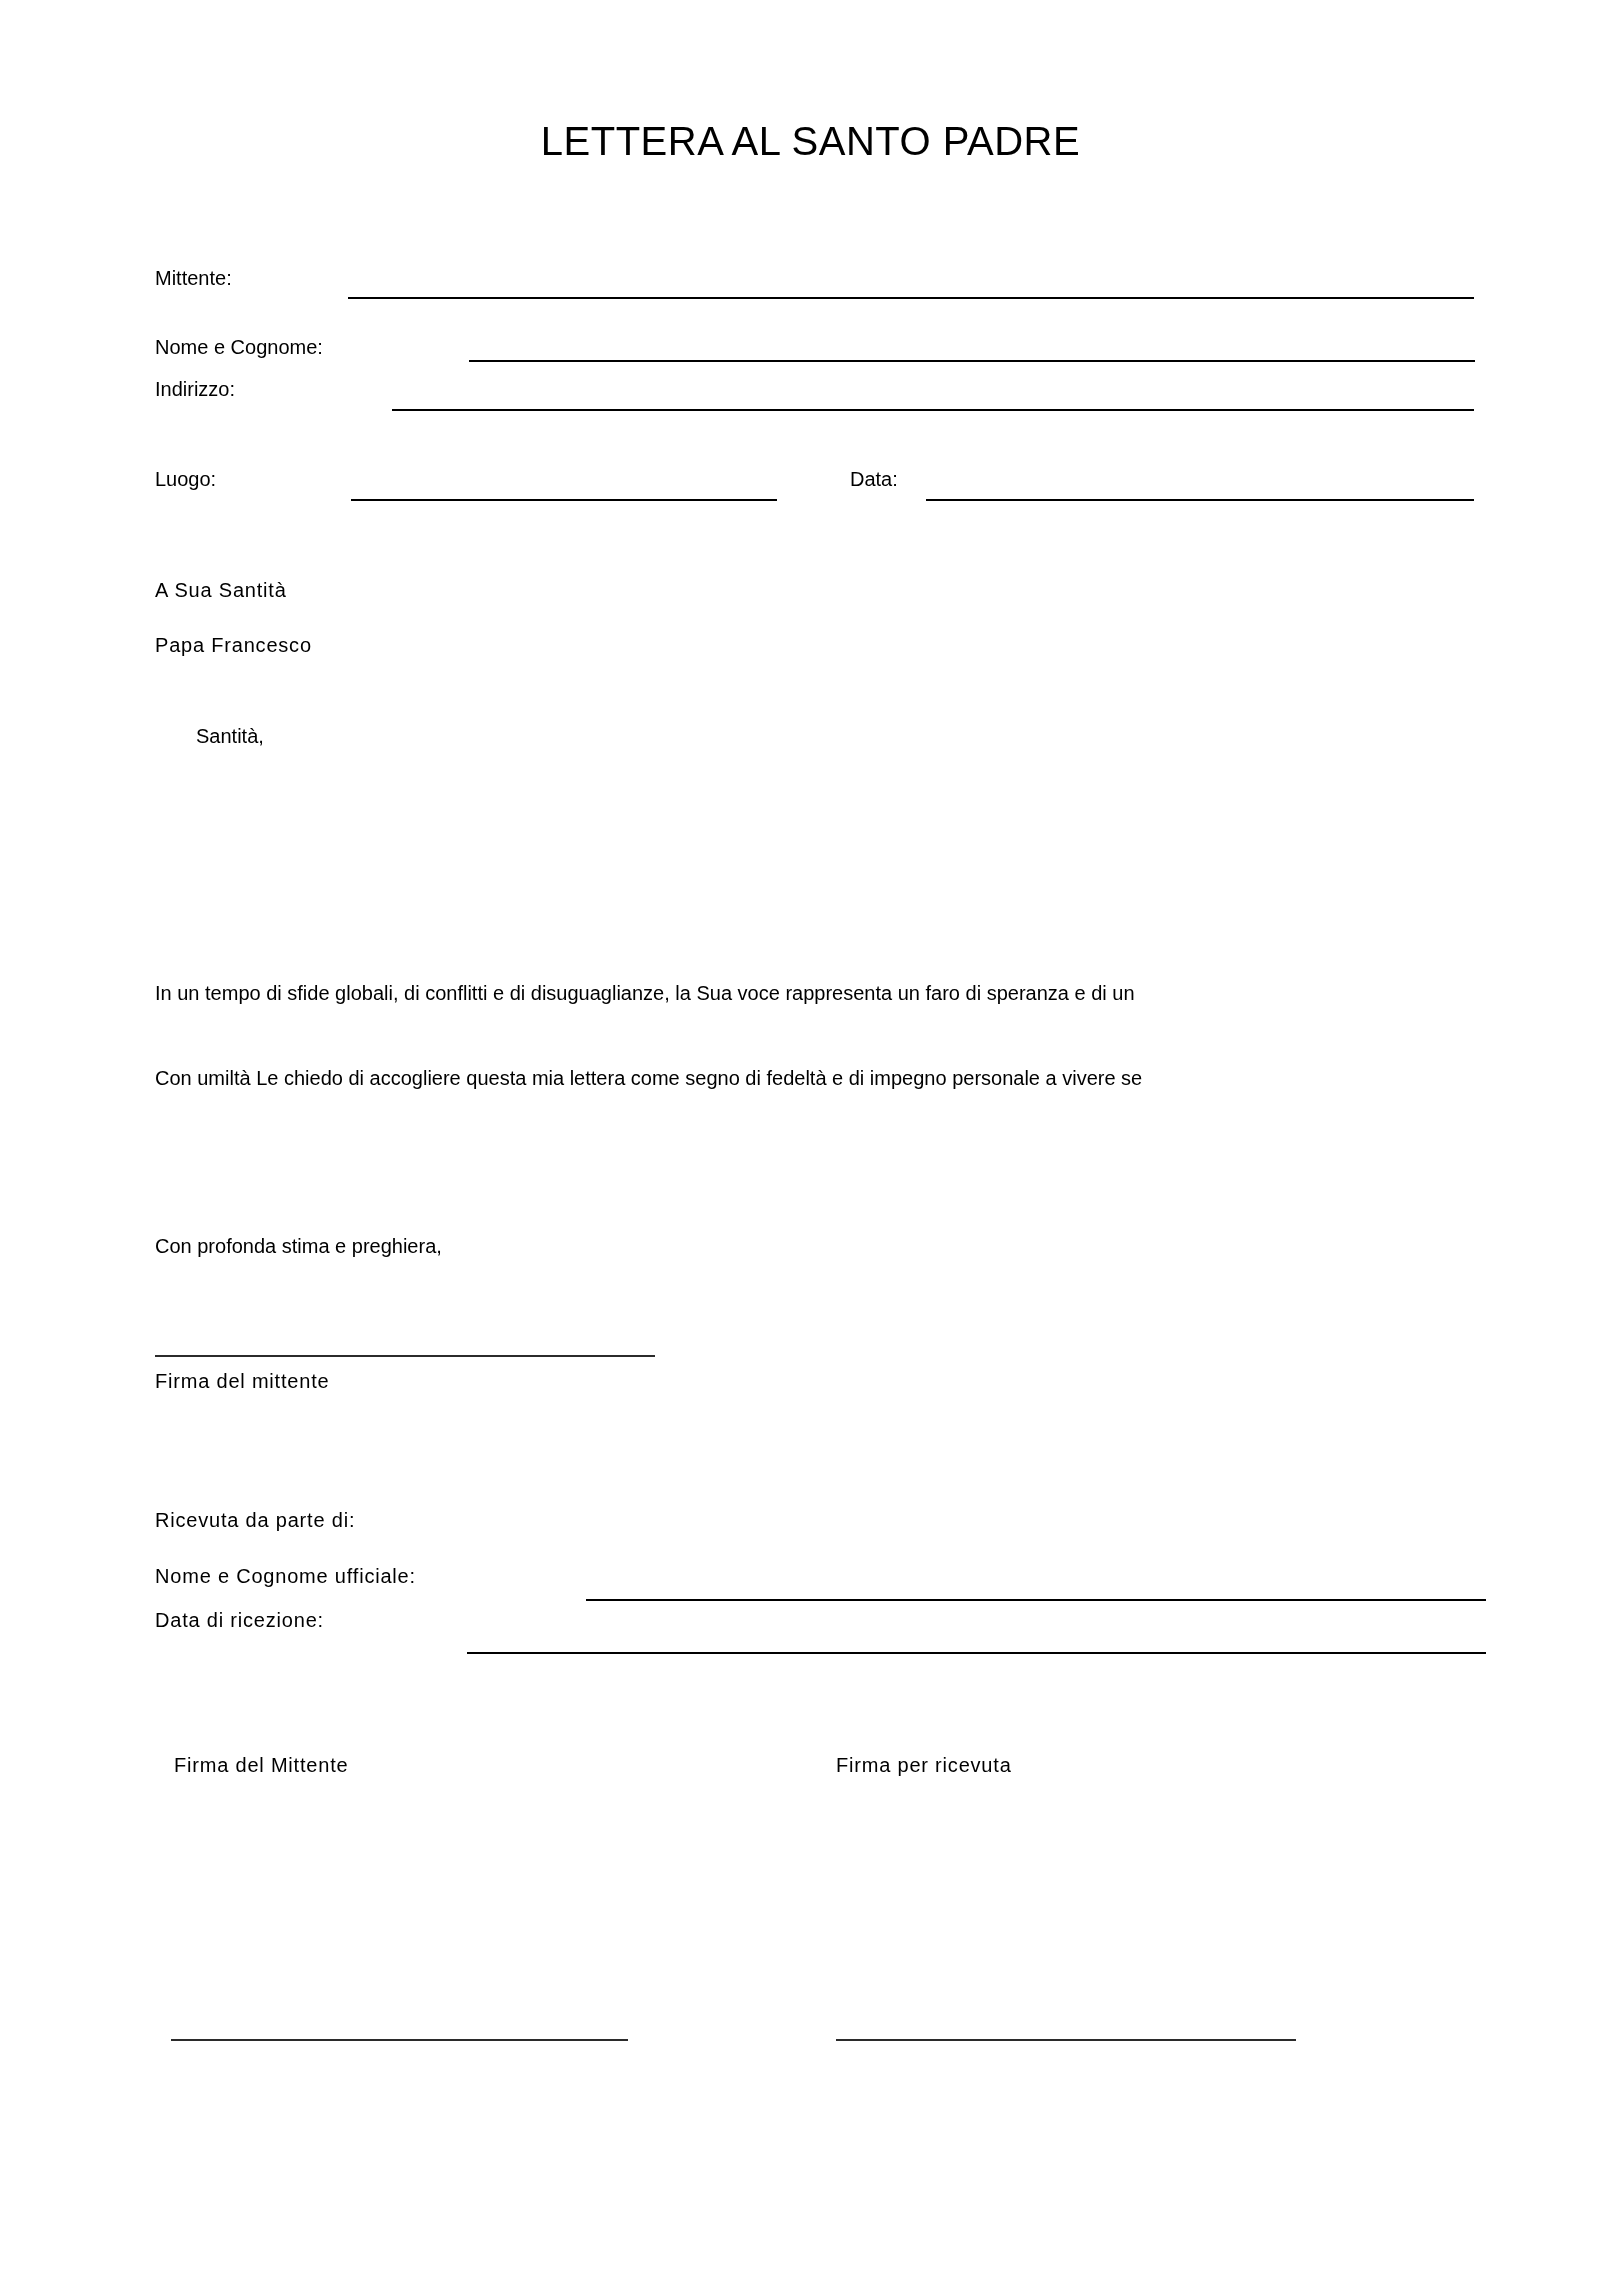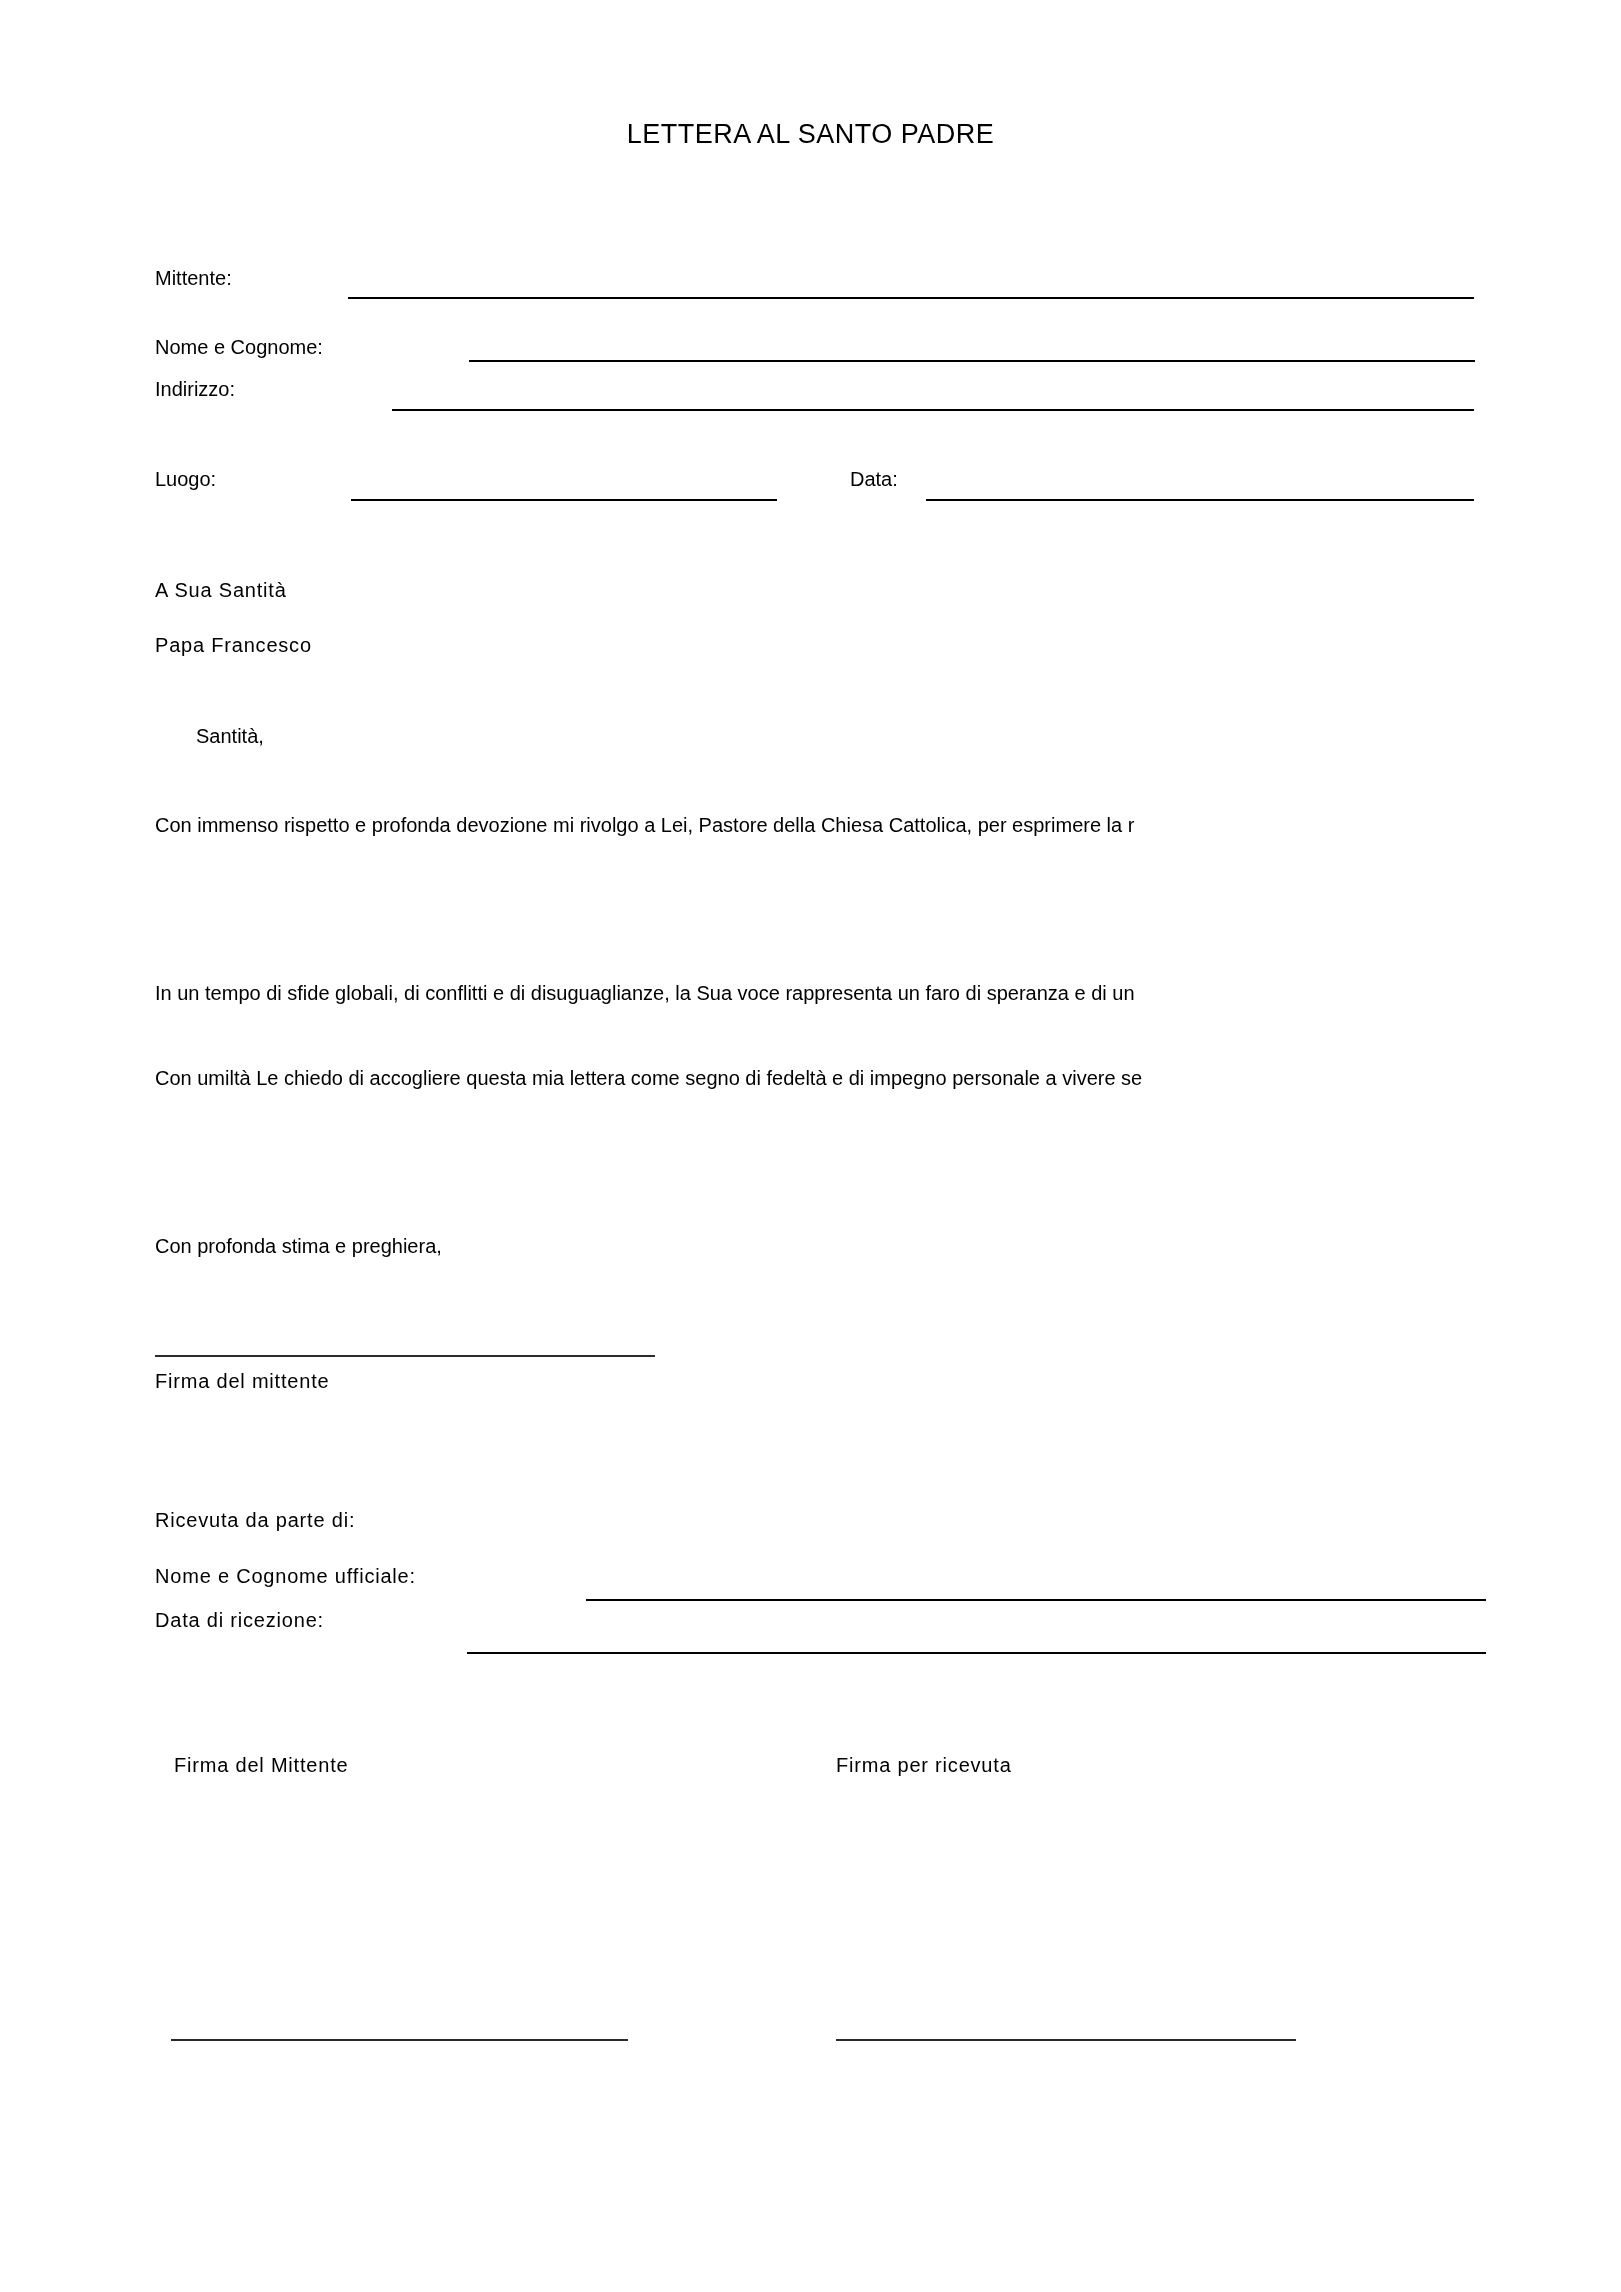--- a/index.html
+++ b/index.html
@@ -18,21 +18,21 @@
     line-height: 1;
     white-space: nowrap;
     color: #000000;
   }
   .ls { letter-spacing: 0.8px; }
   .title {
     position: absolute;
     left: 0; right: 0;
     top: 121px;
     text-align: center;
-    font-size: 27px;
+    font-size: 40px;
     line-height: 1;
     letter-spacing: 0.5px;
     white-space: nowrap;
   }
   .fline {
     position: absolute;
     height: 0;
     border-bottom: 2.9px solid #000000;
     font-size: 28px;
     line-height: 1;
@@ -103,21 +103,20 @@
   <div class="t lbl-luogo">Luogo:</div>
   <div class="fline ln-luogo"></div>
 
   <div class="t lbl-data">Data:</div>
   <div class="fline ln-data"></div>
 
   <div class="t ls rec1">A Sua Santità</div>
   <div class="t ls rec2">Papa Francesco</div>
 
   <div class="t salutation">Santità,</div>
-  <div class="t p1">Con immenso rispetto e profonda devozione mi rivolgo a Lei, Pastore della Chiesa Cattolica, per esprimere la r</div>
   <div class="t p3">In un tempo di sfide globali, di conflitti e di disuguaglianze, la Sua voce rappresenta un faro di speranza e di un</div>
   <div class="t p4">Con umiltà Le chiedo di accogliere questa mia lettera come segno di fedeltà e di impegno personale a vivere se</div>
   <div class="t p6">Con profonda stima e preghiera,</div>
 
   <div class="sigline ln-firma"></div>
   <div class="t ls lbl-firma">Firma del mittente</div>
 
   <div class="t ls lbl-ricevuta">Ricevuta da parte di:</div>
 
   <div class="t ls lbl-official">Nome e Cognome ufficiale:</div>

